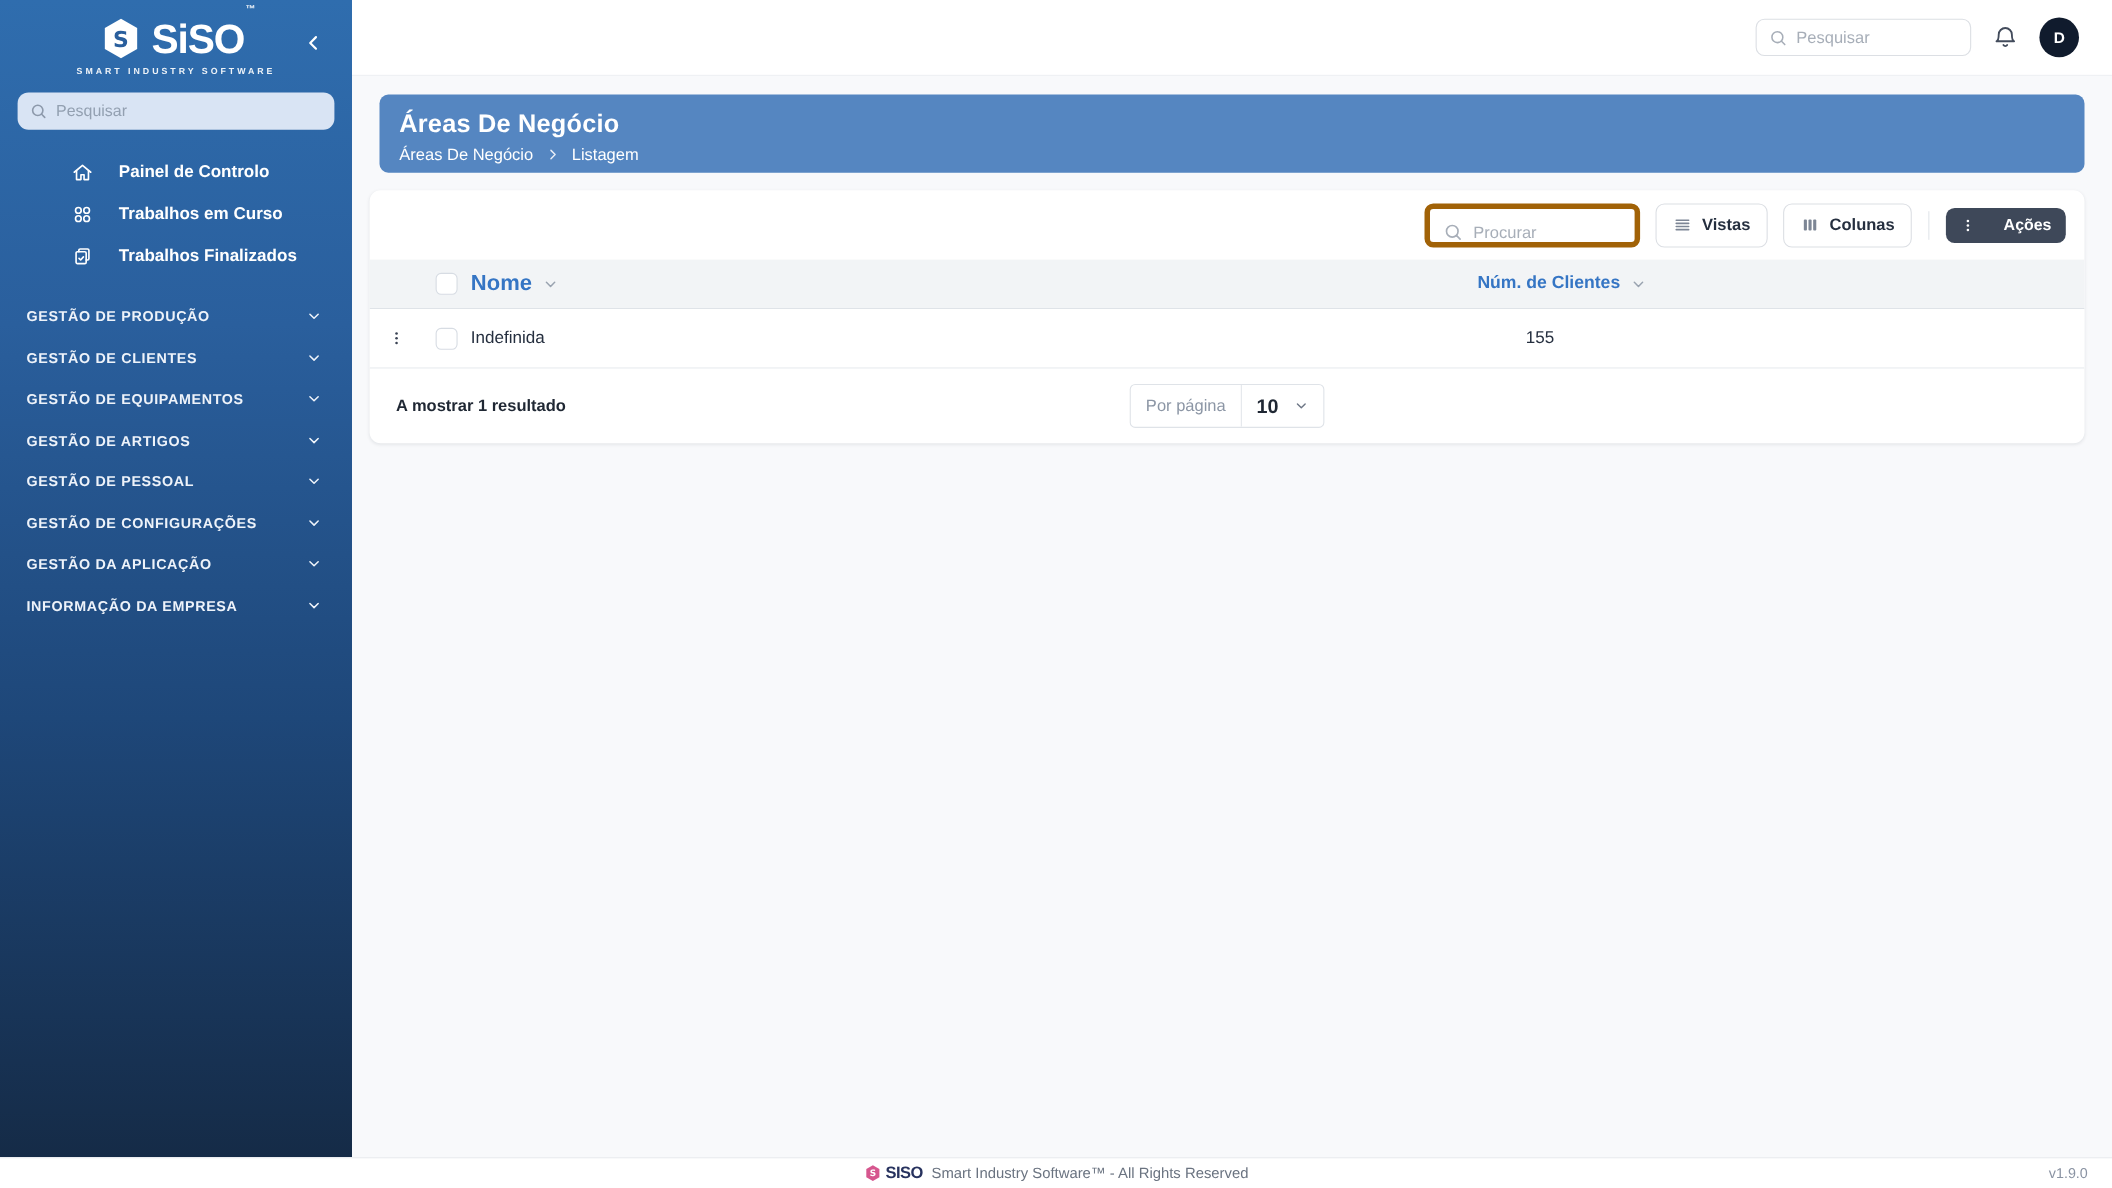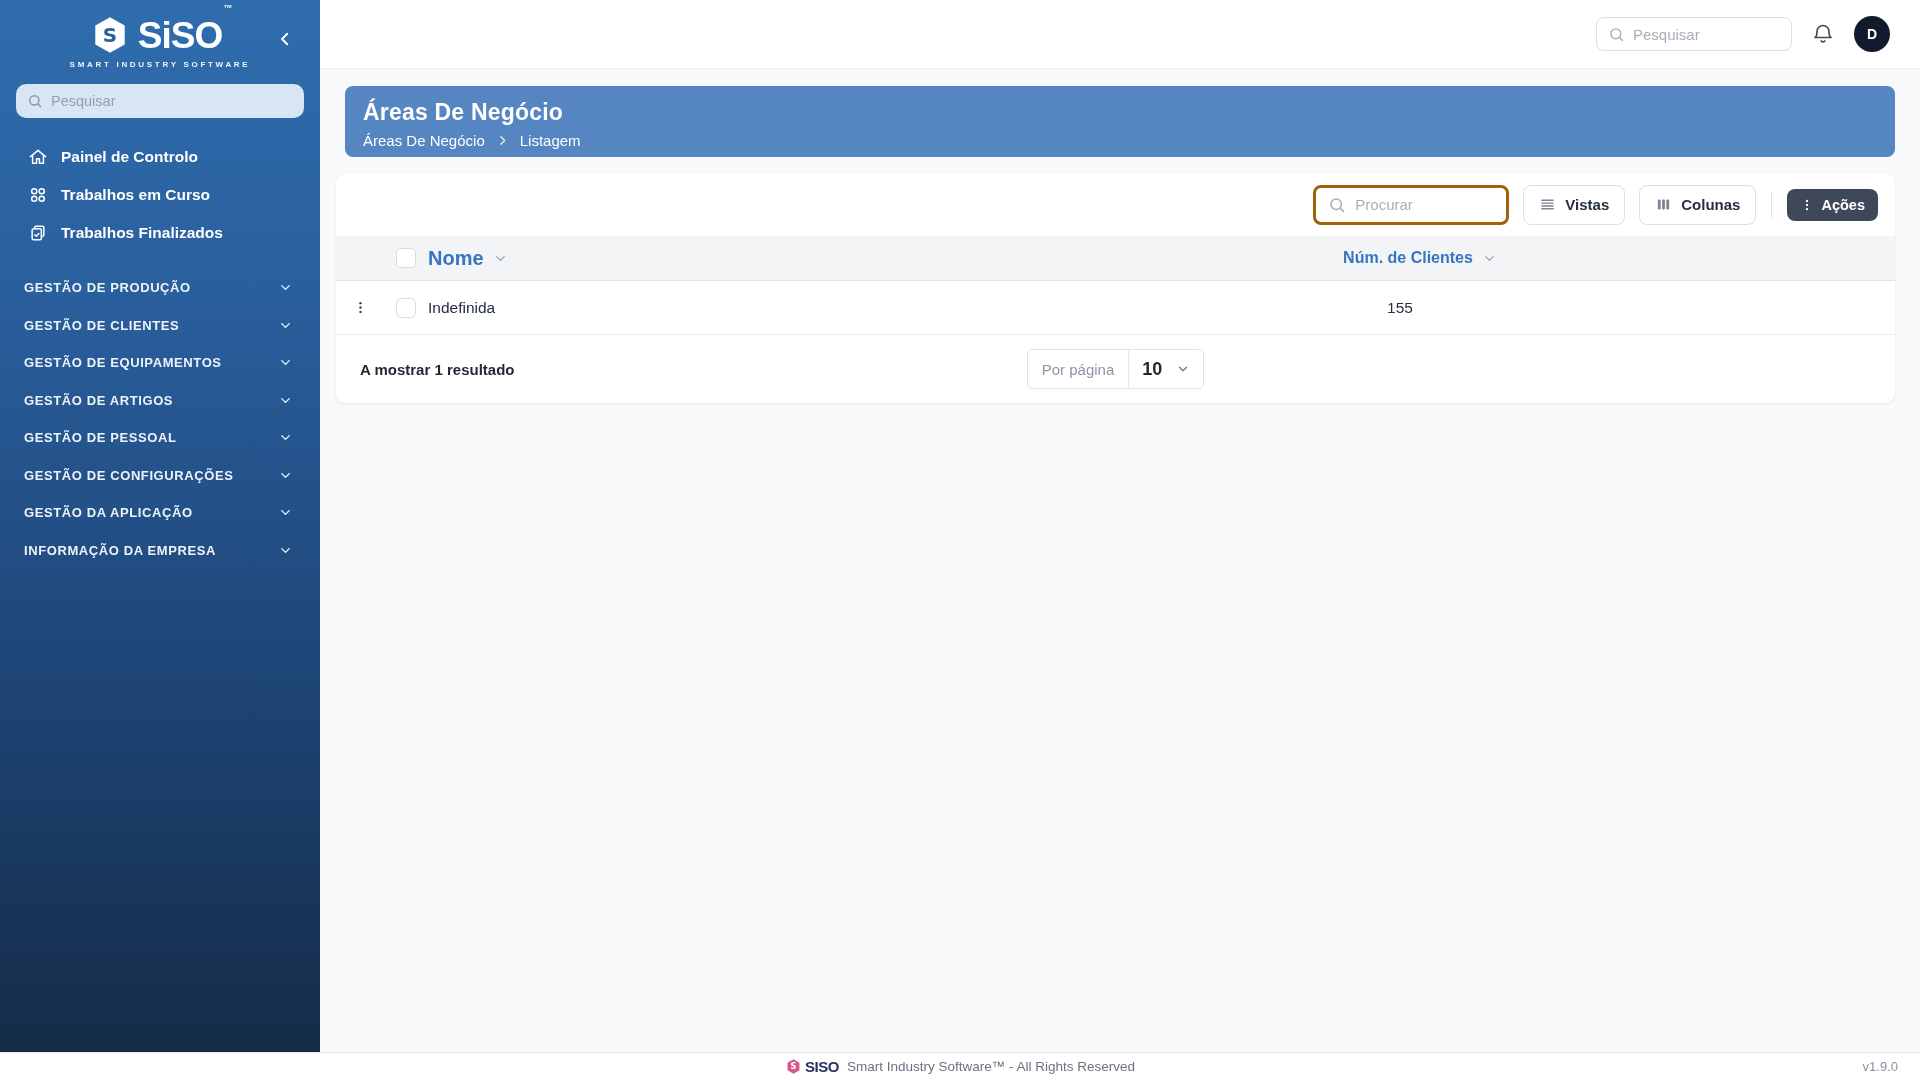--- a/index.html
+++ b/index.html
@@ -22,22 +22,22 @@
   .logo-row { display: flex; align-items: center; gap: 7px; }
   .logo-text { font-size: 37px; font-weight: 800; letter-spacing: -1px; color: #fff; line-height: 1; }
   .logo-tm { font-size: 9px; vertical-align: top; position: relative; top: -14px; left: 1px; font-weight: 700; }
   .logo-tagline { font-size: 8px; letter-spacing: 2.7px; color: rgba(255,255,255,0.92); margin-top: 4px; font-weight: 600; }
   .side-search { margin: 15px 16px 0 16px; height: 34px; background: #d9e4f4; border-radius: 10px;
     display: flex; align-items: center; padding: 0 11px; gap: 8px; color: #8d99ab; }
   .side-search input { border: none; outline: none; background: transparent; font-size: 14.5px;
     font-family: "Liberation Sans", sans-serif; color: #33415a; width: 100%; }
   .side-search input::placeholder { color: #93a0b1; }
   .nav { margin-top: 20px; }
-  .nav-item { height: 38px; display: flex; align-items: center; gap: 13px; padding-left: 28px;
-    font-size: 15.5px; font-weight: 600; color: #ffffff; cursor: pointer; }
+  .nav-item { height: 38px; display: flex; align-items: center; gap: 23px; padding-left: 28px;
+    font-size: 15.5px; font-weight: 600; color: #ffffff; cursor: pointer; margin-left: 37px; }
   .nav-item .nicon { width: 20px; height: 20px; flex-shrink: 0; display: flex; }
   .sections { margin-top: 17px; }
   .section-item { height: 37.5px; display: flex; align-items: center; justify-content: space-between;
     padding: 0 27px 0 24px; font-size: 13px; font-weight: 700; letter-spacing: 0.6px; color: #eef3fa; cursor: pointer; }
 
   
   .main { flex: 1; display: flex; flex-direction: column; background: #f8f9fb; min-width: 0; }
   .topbar { height: 68px; background: #fff; display: flex; align-items: center; justify-content: flex-end;
     padding-right: 30px; gap: 19px; box-shadow: 0 1px 0 #eef0f3; }
   .top-search { width: 196px; height: 34px; border: 1px solid #dcdfe4; border-radius: 8px;
@@ -51,32 +51,32 @@
 
   .content { flex: 1; padding: 18px 25px 0 16px; }
   .banner { margin-left: 9px; height: 71px; background: #5586c1; border-radius: 8px; padding: 13px 0 0 18px; }
   .banner-title { font-size: 23px; font-weight: 700; color: #fff; letter-spacing: 0.2px; }
   .breadcrumb { margin-top: 6px; display: flex; align-items: center; gap: 11px; font-size: 15px; color: #fff; }
   .breadcrumb .crumb { cursor: pointer; }
   .breadcrumb .sep { display: flex; color: #e8eef7; }
 
   .card { margin-top: 16px; background: #fff; border-radius: 10px; box-shadow: 0 1px 3px rgba(16,24,40,0.08); overflow: hidden; }
   .toolbar { height: 63px; display: flex; align-items: center; justify-content: flex-end; padding-right: 17px; }
-  .tool-search { width: 196px; height: 40px; border: 3px solid #a16207; border-radius: 8px;
-    display: flex; align-items: center; padding: 0 12px; gap: 9px; color: #a7aeb8; }
+  .tool-search { width: 196px; height: 40px; border: 5px solid #a16207; border-radius: 8px;
+    display: flex; align-items: flex-end; padding: 0 12px; gap: 9px; color: #a7aeb8; }
   .tool-search input { border: none; outline: none; width: 100%; font-size: 15px;
     font-family: "Liberation Sans", sans-serif; color: #33415a; background: transparent; }
   .tool-search input::placeholder { color: #a7aeb8; }
   .btn-light { height: 40px; margin-left: 14px; padding: 0 15px; background: #fff; border: 1px solid #dcdfe4;
     border-radius: 8px; display: flex; align-items: center; gap: 9px; font-size: 15px; font-weight: 700;
     color: #252f3f; cursor: pointer; font-family: "Liberation Sans", sans-serif; }
   .btn-light .bicon { color: #7d8695; display: flex; }
   .v-divider { width: 1px; height: 26px; background: #e2e5ea; margin: 0 15px; }
   .btn-dark { height: 22px; padding: 16px 13px; background: #3e4859; border: none; border-radius: 8px;
-    display: flex; align-items: center; gap: 7px; font-size: 14.5px; font-weight: 700; color: #fff;
+    display: flex; align-items: center; gap: 25px; font-size: 14.5px; font-weight: 700; color: #fff;
     cursor: pointer; font-family: "Liberation Sans", sans-serif; }
 
   .grid-row { display: grid; grid-template-columns: 48px 44px 1fr 990px; align-items: center; }
   .thead { height: 45px; background: #f2f4f6; border-bottom: 1px solid #dfe3e8; }
   .th-nome { display: flex; align-items: center; gap: 9px; font-size: 20px; font-weight: 700; color: #3575c4; cursor: pointer; }
   .th-num { justify-self: center; display: flex; align-items: center; gap: 9px; font-size: 16px; font-weight: 700; color: #3575c4; cursor: pointer; margin-left: 40px; }
   .sort-chevron { color: #9aa3b0; display: flex; }
   .checkbox { width: 20px; height: 20px; border: 1.5px solid #d7dce3; border-radius: 5px; background: #fff;
     display: inline-block; cursor: pointer; }
   .cell-center { justify-self: center; }

